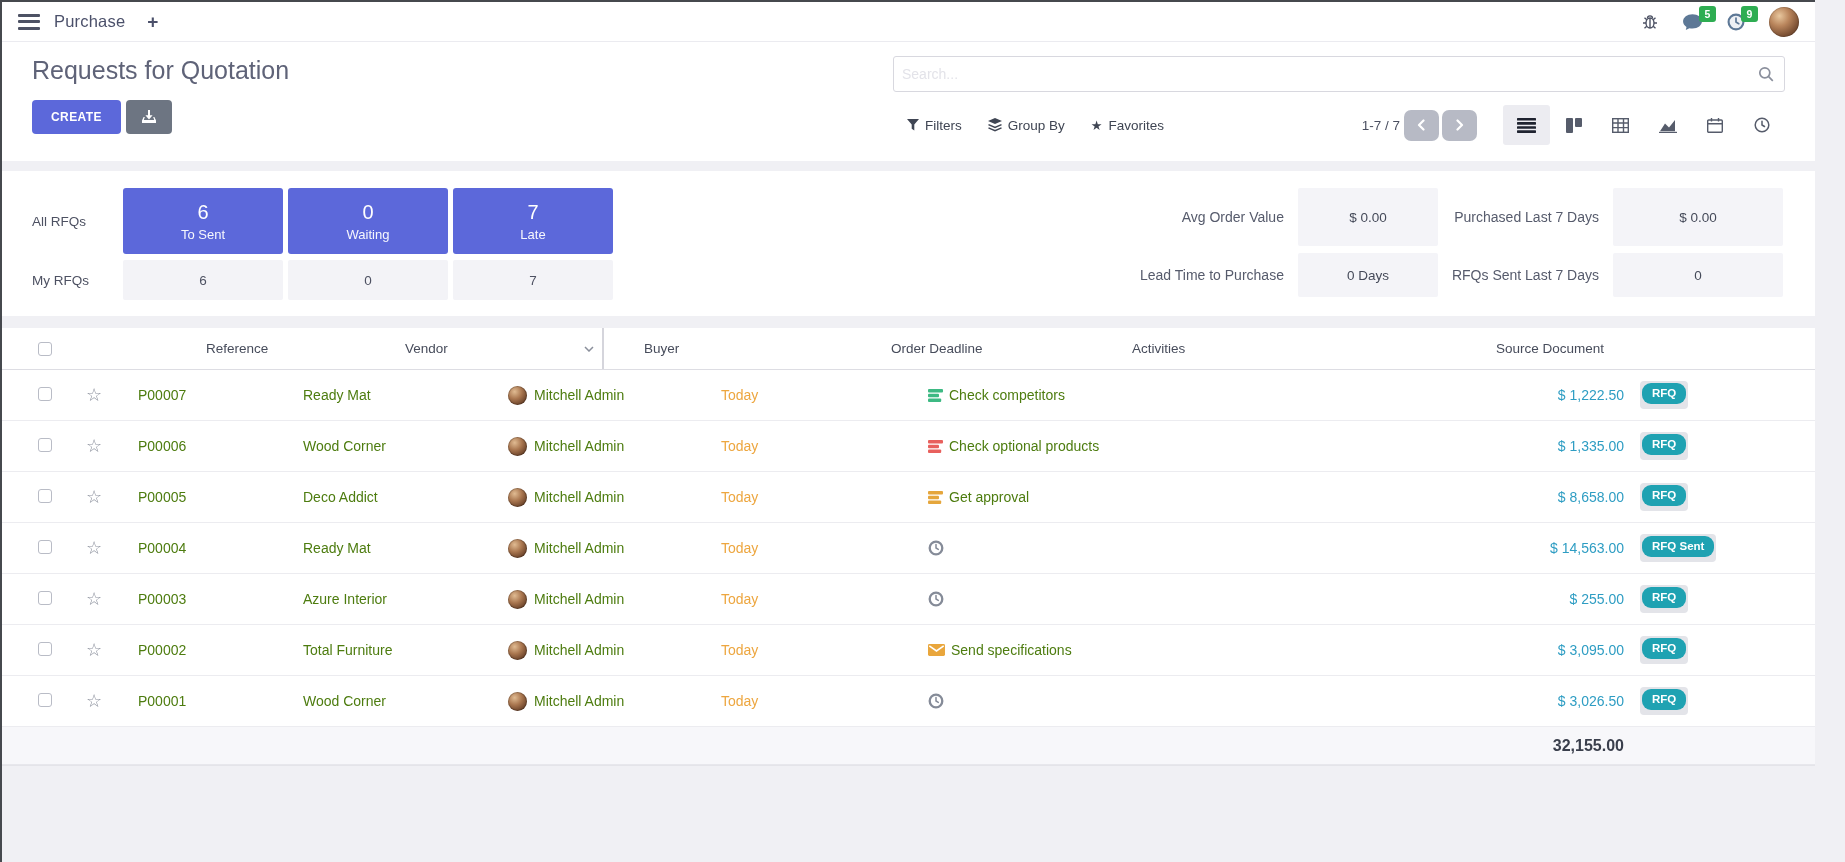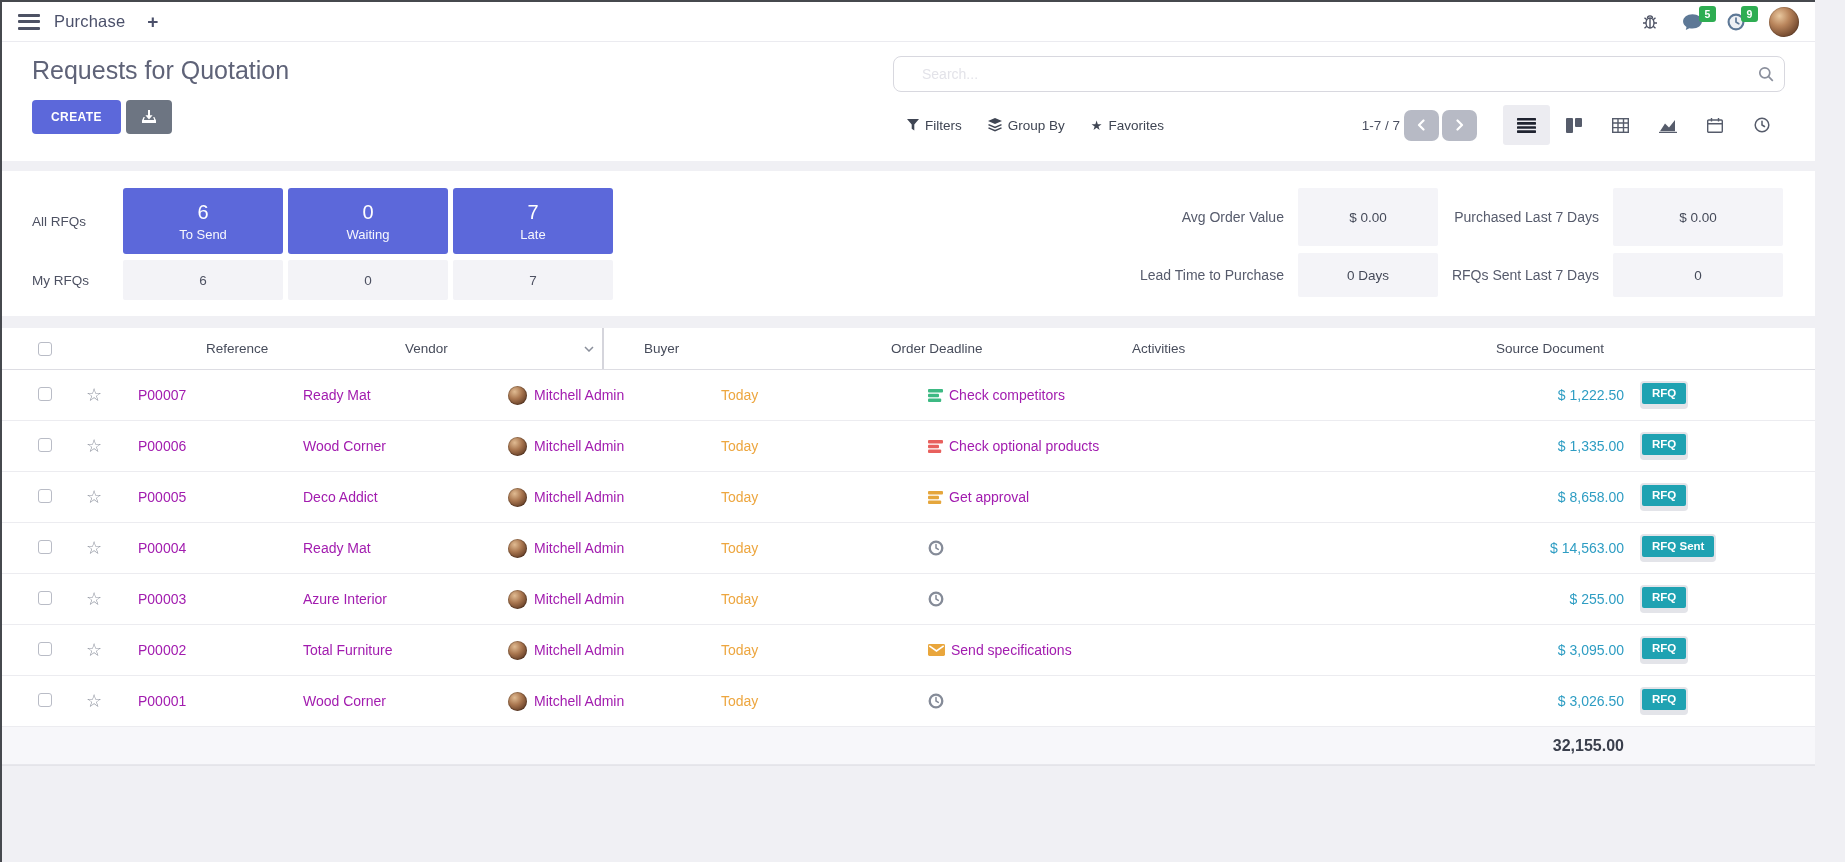--- a/index.html
+++ b/index.html
@@ -20,21 +20,21 @@
 
   
   .control-panel { background:#fff; padding:14px 30px 16px 30px; display:flex; gap:20px; flex:0 0 auto; }
   .cp-left { flex:1; display:flex; flex-direction:column; gap:15px; }
   .page-title { font-size:25px; font-weight:400; color:#5f6378; }
   .cp-buttons { display:flex; gap:5px; }
   .btn-create { background:#5c68da; color:#fff; border:none; border-radius:4px; font-size:12px; font-weight:700; letter-spacing:.4px; padding:10px 19px; cursor:pointer; }
   .btn-export { background:#6d7582; border:none; border-radius:4px; width:46px; display:flex; align-items:center; justify-content:center; cursor:pointer; }
   .cp-right { width:892px; display:flex; flex-direction:column; gap:13px; }
   .search-wrap { position:relative; }
-  .search-input { width:100%; height:36px; border:1px solid #d8d8df; border-radius:8px; padding:0 36px 0 28px; font-size:14px; color:#6a6f80; outline:none; }
+  .search-input { width:100%; height:36px; border:1px solid #d8d8df; border-radius:3px; padding:0 36px 0 8px; font-size:14px; color:#6a6f80; outline:none; }
   .search-input::placeholder { color:#e3e3e9; }
   .search-icon { position:absolute; right:11px; top:10px; }
   .toolbar { display:flex; align-items:center;justify-content:space-between; }
   .tb-filters { display:flex; align-items:center; gap:26px; margin-left:14px; }
   .tool-btn { background:none; border:none; cursor:pointer; font-size:13.5px; color:#3f4553; display:flex; align-items:center; gap:6px; }
   .fav-star { font-size:13px; color:#3f4553; }
   .pager { margin-left:auto; display:flex; align-items:center; gap:4px; }
   .pager-text { font-size:13.5px; color:#4a4f60; }
   .pager-btns { display:flex; gap:3px; }
   .pager-btn { width:35px; height:31px; background:#b7bac5; border:none; border-radius:7px; display:flex; align-items:center; justify-content:center; cursor:pointer; }
@@ -59,29 +59,29 @@
   .thead, .trow, .tfoot { display:grid; grid-template-columns:48px 52px 165px 205px 213px 207px 330px 205px 175px 140px minmax(0,1fr); align-items:center; padding-left:30px; }
   .thead { height:42px; border-bottom:1px solid #dddde3; font-size:13.5px; color:#474c5b;gap:34px; }
   .th { padding-left:6px; display:flex; align-items:center; }
   .th-vendor { justify-content:space-between; border-right:2px solid #d5d5dc; height:100%; padding-right:8px; }
   .th-total { justify-content:flex-end; padding-right:8px; }
   .th-gear { justify-content:center; }
   .cb { width:14px; height:14px; border:1px solid #b9bcc6; border-radius:3px; background:#fff; display:inline-block; cursor:pointer; }
   .trow { height:51px; border-bottom:1px solid #ececf0; font-size:14px; }
   .cell { padding-left:6px; white-space:nowrap; overflow:hidden; }
   .star { font-size:18px; color:#8d929e; cursor:pointer; line-height:1; }
-  a.link { color:#a21caf; text-decoration:none; cursor:pointer; }
+  a.link { color:#4d7c0f; text-decoration:none; cursor:pointer; }
   .buyer-cell { display:flex; align-items:center; gap:7px; }
   .avatar-sm { width:19px; height:19px; border-radius:50%; flex:0 0 auto; background:radial-gradient(circle at 35% 30%, #e0bb92 0%, #a9764f 40%, #6b432a 75%, #42291a 100%); box-shadow:inset 0 0 0 1px rgba(0,0,0,.2); }
   .deadline { color:#eda63f; }
   .activity-cell { display:flex; align-items:center; gap:6px; }
   .activity-cell svg { flex:0 0 auto; display:block; }
   .total-cell { text-align:right; padding-right:8px; color:#2e9dc3; }
   .badge-wrap { display:inline-block; background:#e3e4e9; border-radius:4px; padding:2px 2px 5px 2px; margin-left:2px; }
-  .status-pill { display:inline-block; background:#1fa2b2; color:#fff; font-size:11.5px; font-weight:700; padding:3px 10px; border-radius:2px; line-height:1.25; }
+  .status-pill { display:inline-block; background:#1fa2b2; color:#fff; font-size:11.5px; font-weight:700; padding:3px 10px; border-radius:9px; line-height:1.25; }
   .tfoot { height:38px; background:#f7f7fa; border-bottom:1px solid #e7e7ec; }
   .foot-total { text-align:right; padding-right:8px; font-size:16px; font-weight:700; color:#3a3f4c; }
   .bottom-spacer { flex:1; background:#f0f0f4; border-top:1px solid #e4e4e9; }
 </style>
 </head>
 <body>
 
 <div class="app">
 
   <header class="topbar">
@@ -220,21 +220,21 @@
         </div>
       </div>
     </div>
   </section>
 
   <section class="dashboard">
     <div class="dash-grid">
       <div class="dash-rowlabel">All RFQs</div>
       <button class="tile">
         <span class="tile-count">6</span>
-        <span class="tile-label">To Send</span>
+        <span class="tile-label">To Sent</span>
       </button>
       <button class="tile">
         <span class="tile-count">0</span>
         <span class="tile-label">Waiting</span>
       </button>
       <button class="tile">
         <span class="tile-count">7</span>
         <span class="tile-label">Late</span>
       </button>
       <div class="dash-rowlabel">My RFQs</div>

